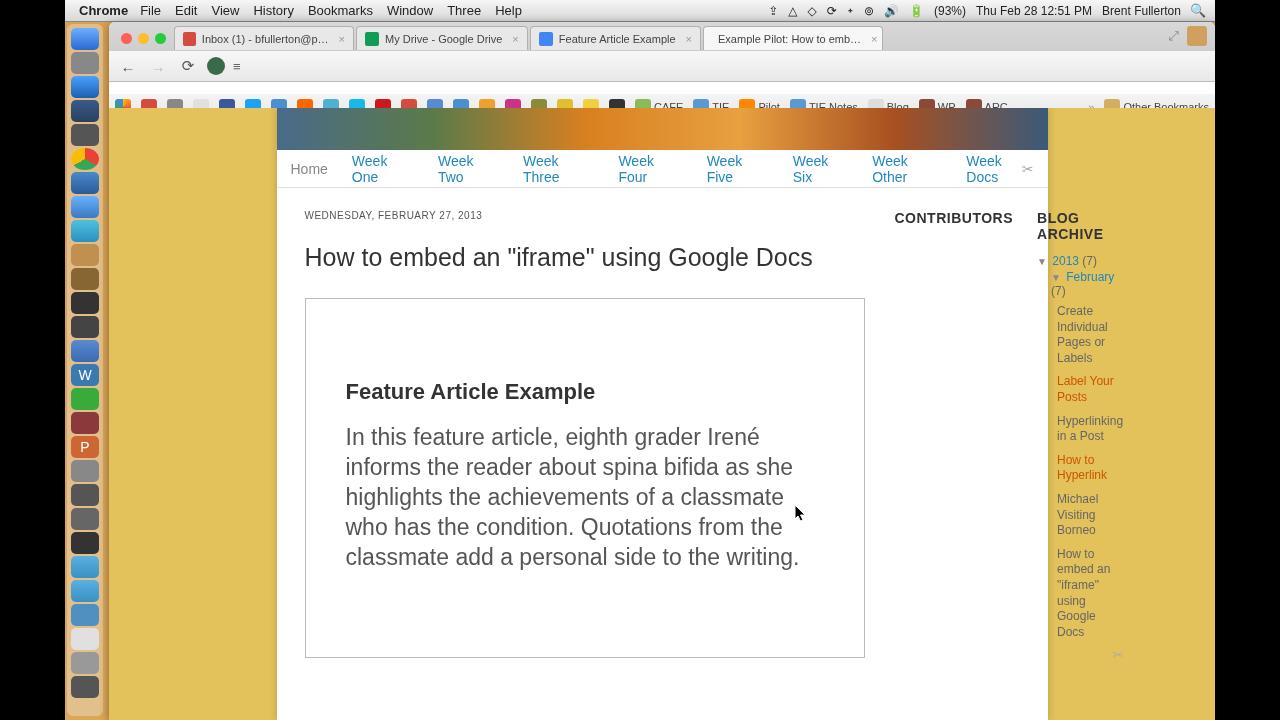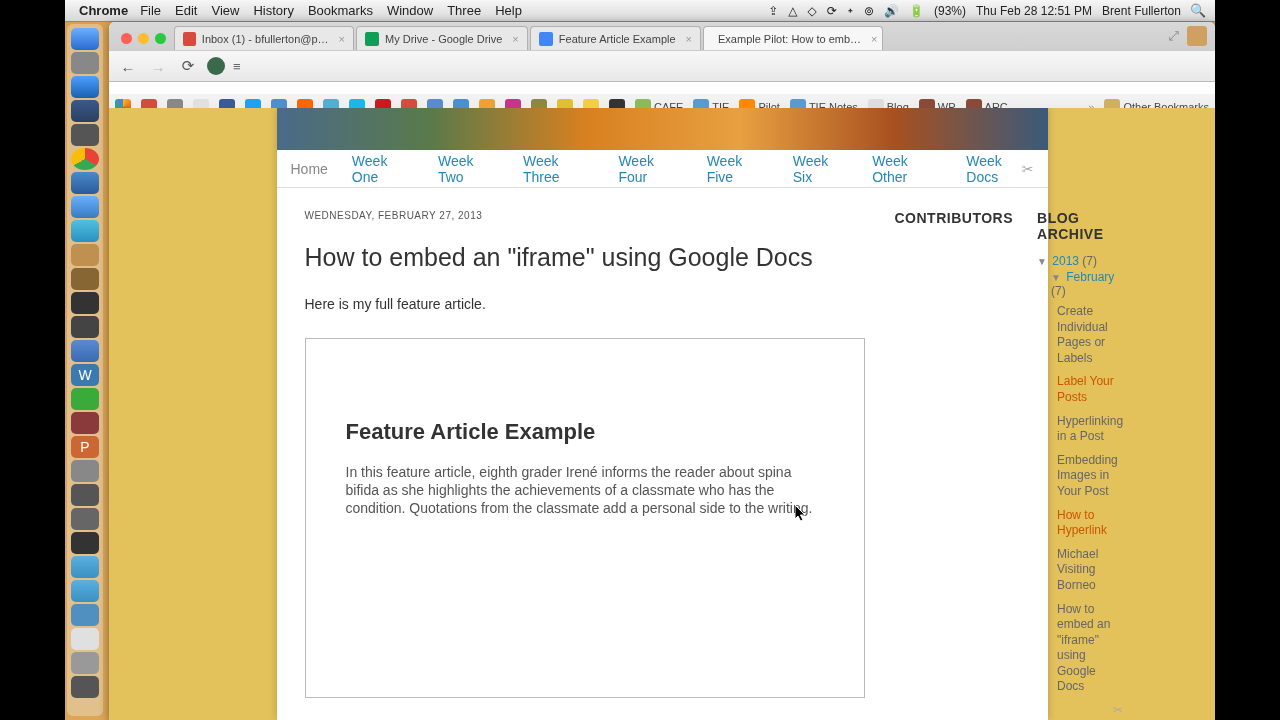--- a/index.html
+++ b/index.html
@@ -56,21 +56,21 @@
 .navtabs .navtab.home { color: #888; }
 .navtabs .wrench { position:absolute; right:14px; color:#aaa; }
 
 .content { display: flex; padding: 22px 28px; gap: 30px; }
 .main { flex: 1; }
 .datestamp { font-size: 10px; font-weight: 400; color: #555; letter-spacing: .5px; }
 .post-title { font-size: 25px; font-weight: 400; color: #333; margin-top: 22px; margin-bottom: 24px; }
 .post-body { font-size: 14px; color: #333; }
 .iframe-box { margin-top: 26px; border: 1px solid #bbb; width: 560px; height: 360px; padding: 80px 40px 20px; }
 .iframe-box .ftitle { font-size: 22px; font-weight: 600; color: #333; margin-bottom: 18px; }
-.iframe-box .fbody { font-size: 14px; line-height: 1.3; color: #555; }
+.iframe-box .fbody { font-size: 23px; line-height: 1.3; color: #555; }
 
 .sidebar { width: 260px; display: flex; gap: 24px; }
 .sidecol { flex:1; }
 .sidecol h4 { font-size: 14px; font-weight: 700; color: #333; letter-spacing: .5px; margin-bottom: 12px; }
 .contrib ul { list-style: disc; padding-left: 16px; font-size: 13px; }
 .contrib li { margin-bottom: 8px; }
 .contrib a { color: #2288bb; text-decoration: none; }
 .contrib .cicon { width:14px; height:14px; background:#ff8800; display:inline-block; vertical-align:middle; margin-right:3px; border-radius:2px; }
 
 .archive { font-size: 12px; color: #666; }
@@ -265,39 +265,37 @@
             <span class="navtab">Week Five</span>
             <span class="navtab">Week Six</span>
             <span class="navtab">Week Other</span>
             <span class="navtab">Week Docs</span>
             <span class="wrench">✂</span>
           </div>
           <div class="content">
             <div class="main">
               <div class="datestamp">WEDNESDAY, FEBRUARY 27, 2013</div>
               <h2 class="post-title">How to embed an "iframe" using Google Docs</h2>
-              <p class="post-body">Here is my full feature article.</p>
               <div class="iframe-box">
                 <div class="ftitle">Feature Article Example</div>
                 <div class="fbody">In this feature article, eighth grader Irené informs the reader about spina bifida as she highlights the achievements of a classmate who has the condition. Quotations from the classmate add a personal side to the writing.</div>
               </div>
             </div>
             <div class="sidebar">
               <div class="sidecol contrib">
                 <h4>CONTRIBUTORS</h4>
               </div>
               <div class="sidecol archive">
                 <h4>BLOG ARCHIVE</h4>
                 <div><span class="arrow">▼</span> <span class="yr">2013</span> <span class="count">(7)</span></div>
                 <div style="padding-left:14px;margin-top:2px"><span class="arrow">▼</span> <span class="mo">February</span> <span class="count">(7)</span></div>
                 <div class="posts">
                   <div>Create Individual Pages or Labels</div>
                   <div class="curr">Label Your Posts</div>
                   <div>Hyperlinking in a Post</div>
-                  <div>Embedding Images in Your Post</div>
                   <div class="curr">How to Hyperlink</div>
                   <div>Michael Visiting Borneo</div>
                   <div>How to embed an "iframe" using Google Docs</div>
                 </div>
                 <div style="text-align:right;margin-top:8px;color:#aaa">✂</div>
               </div>
             </div>
           </div>
         </div>
       </div>

